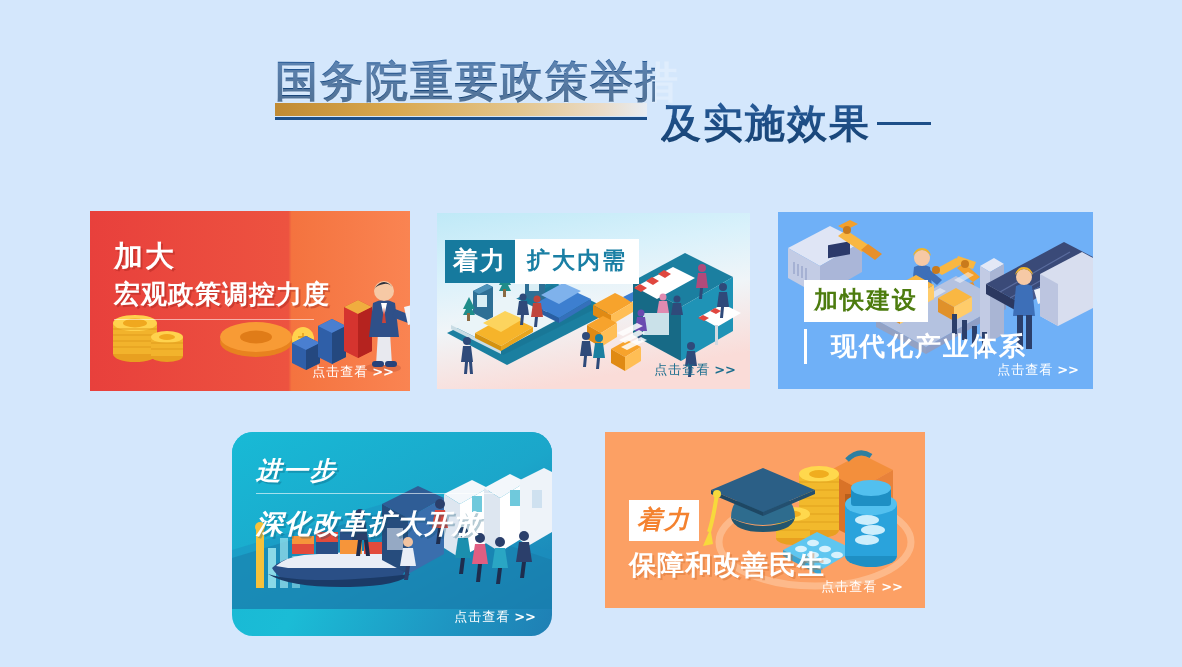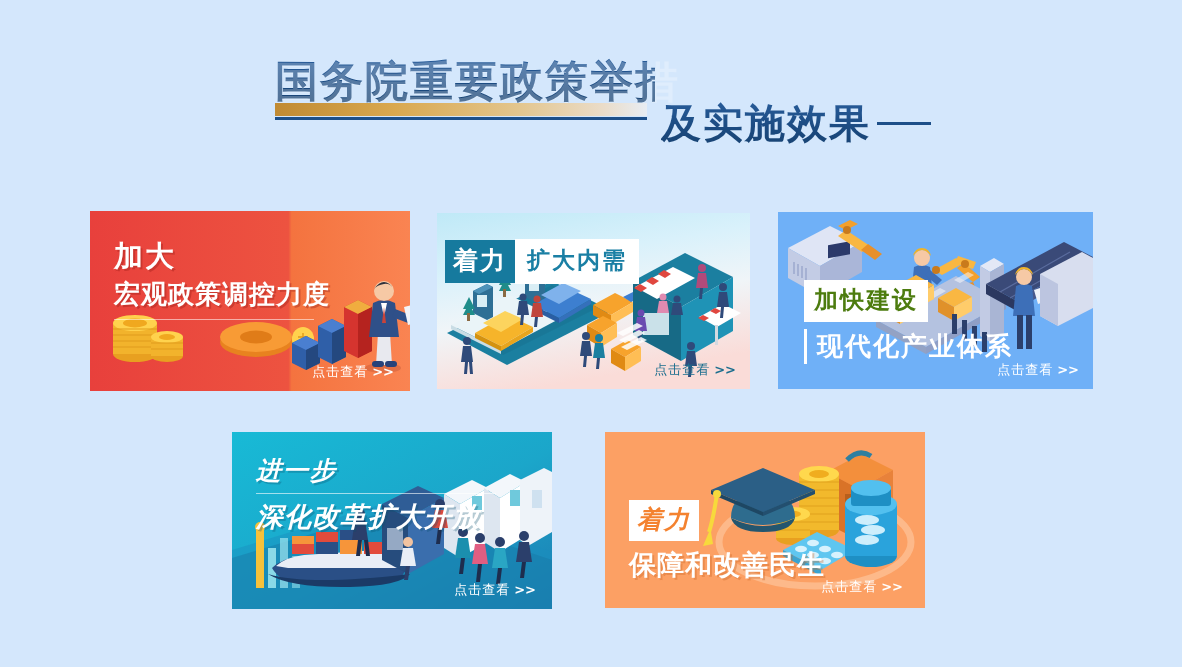--- a/index.html
+++ b/index.html
@@ -145,30 +145,31 @@
   
   #card-3 {
     left: 778px; top: 212px; width: 315px; height: 177px;
     background: linear-gradient(160deg, #6aa9f5 0%, #6fb0f7 40%, #79b4f7 100%);
   }
   #c3-box-a {
     display: inline-block; background: #ffffff; color: #4d7c0f;
     font-size: 24px; letter-spacing: 2px; padding: 4px 10px 6px 10px;
   }
   #c3-l2-wrap { margin-top: 7px; padding-left: 10px; border-left: 3px solid #ffffff; }
-  #c3-l2 { color: #ffffff; font-size: 26px; letter-spacing: 2px; }
+  #c3-l2 { color: #ffffff; font-size: 26px; letter-spacing: 2px; margin-left: 14px; }
 
   
   #card-4 {
-    left: 232px; top: 432px; width: 320px; height: 177px;
+    left: 232px; top: 432px; width: 320px; height: 204px;
     background: linear-gradient(115deg, #17b7d4 0%, #1bbcd6 35%, #1e99c4 70%, #1f7fb4 100%);
+    border-radius: 21px;
   }
   #card-4 .hl-line { color: #ffffff; font-style: italic; text-shadow: 2px 2px 0 rgba(10,80,110,0.30); }
   #c4-l1 { font-size: 25px; letter-spacing: 2px; }
-  #c4-l2 { font-size: 27px; letter-spacing: 1px; margin-top: 5px; }
+  #c4-l2 { font-size: 27px; letter-spacing: 1px; margin-top: 12px; }
   #c4-underline { width: 240px; height: 1px; background: rgba(255,255,255,0.6); margin-top: 6px; }
 
   
   #card-5 {
     left: 605px; top: 432px; width: 320px; height: 176px;
     background: linear-gradient(160deg, #fb9e5e 0%, #fca064 50%, #fba464 100%);
   }
   #c5-box-a {
     display: inline-block; background: #ffffff; color: #f4822f;
     font-size: 25px; letter-spacing: 2px; padding: 3px 8px 5px 8px; font-style: italic;

